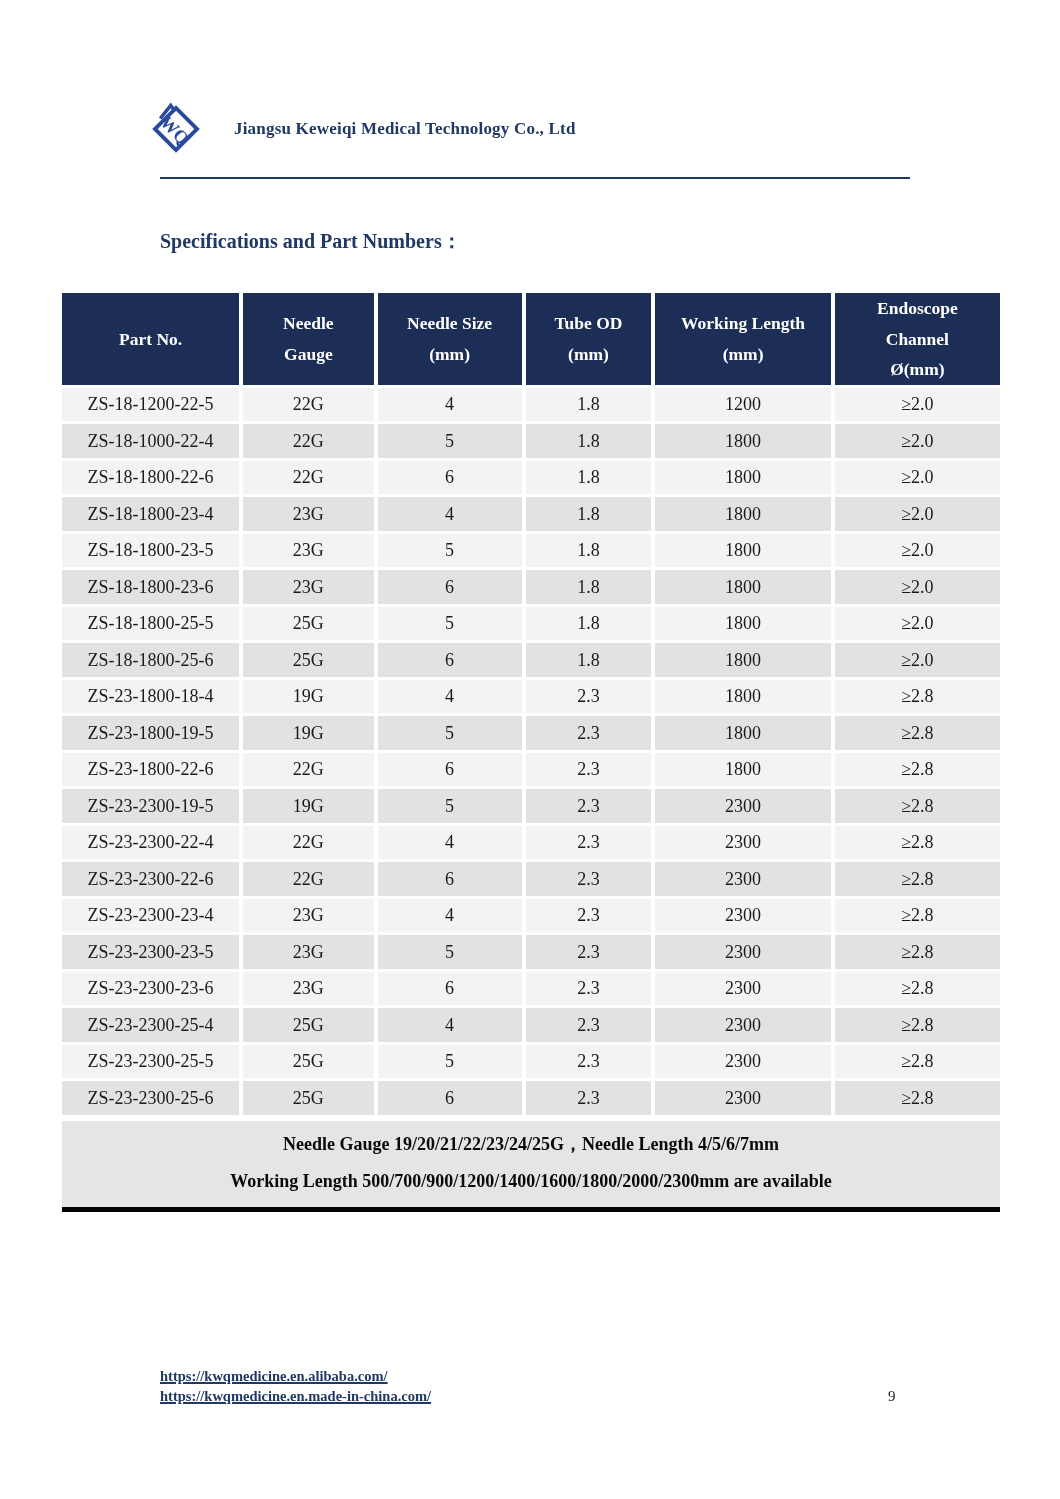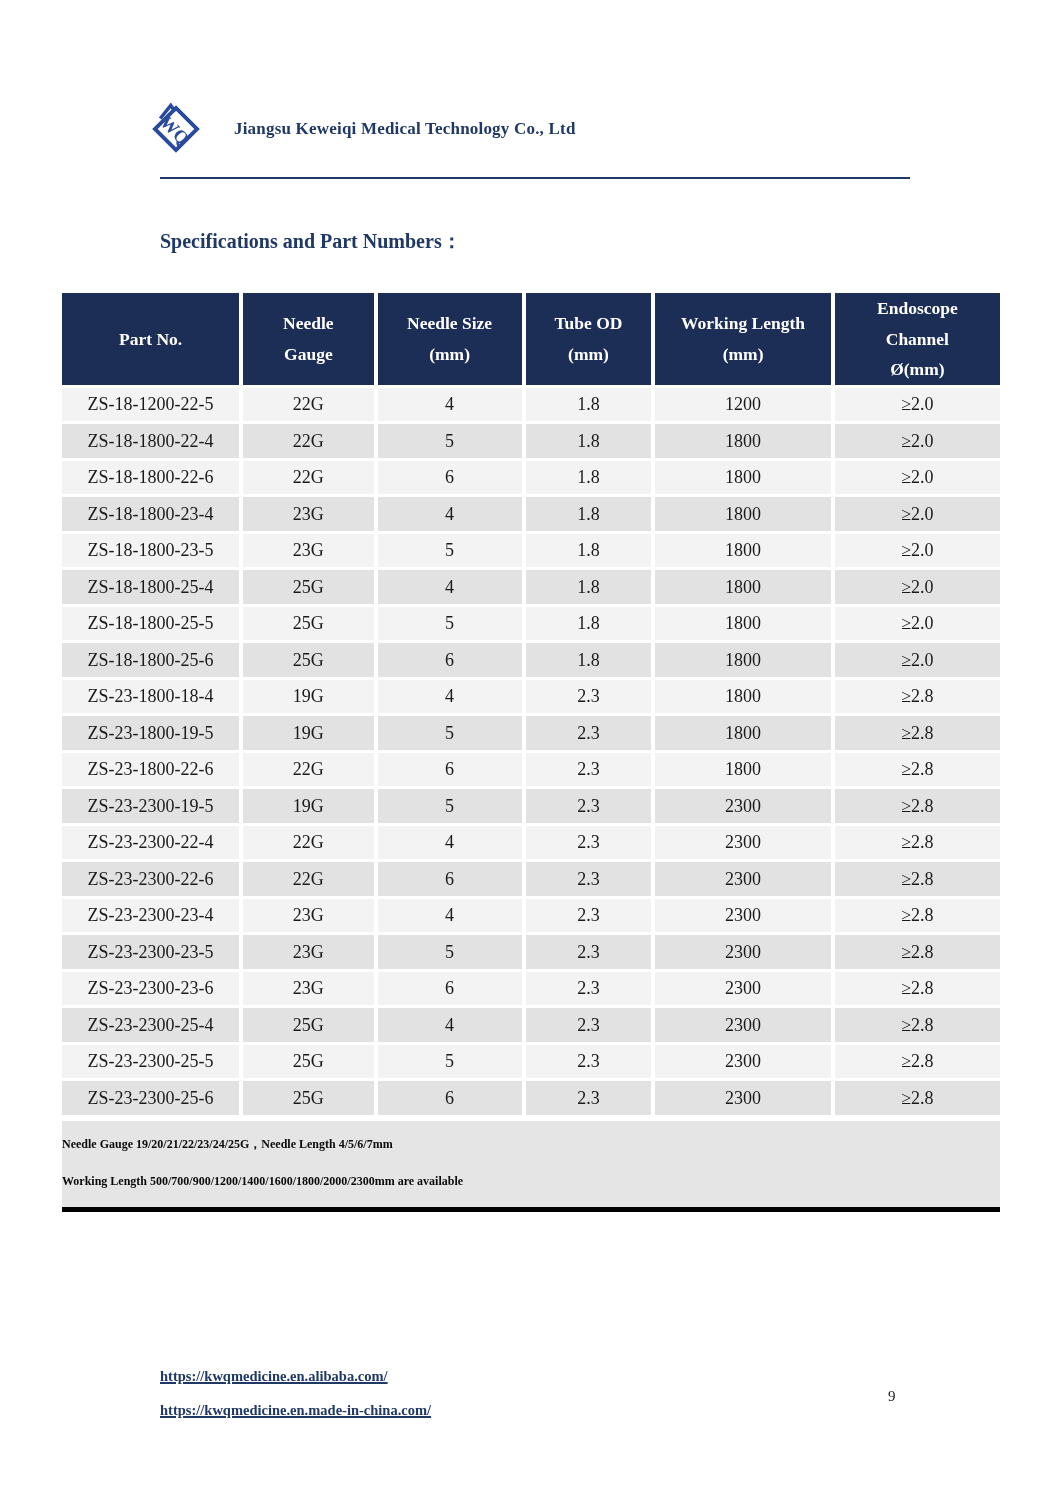--- a/index.html
+++ b/index.html
@@ -32,26 +32,26 @@
     background:var(--header-bg);color:#ffffff;font-size:17.5px;font-weight:bold;
     height:90px;vertical-align:middle;text-align:center;line-height:1.75;padding:0 2px;
   }
   table.spec td{
     height:33.5px;text-align:center;vertical-align:middle;font-size:18px;padding:0 2px;
     color:#1a1a1a;
   }
   table.spec tbody tr:nth-child(odd) td{background:var(--row-light);}
   table.spec tbody tr:nth-child(even) td{background:var(--row-dark);}
   .table-note{
-    margin-top:3px;background:var(--note-bg);
-    font-weight:bold;font-size:12px;color:#0a0a0a;padding:5px 0 7px;
+    margin-top:3px;background:var(--note-bg);text-align:center;
+    font-weight:bold;font-size:18px;color:#0a0a0a;padding:5px 0 7px;
   }
   .table-note .note-line{line-height:37px;}
   .bottom-rule{height:2px;border-top:3px solid var(--rule-black);border-bottom:2px solid var(--rule-black);}
-  .page-links{position:absolute;left:160px;top:1368px;display:flex;flex-direction:column;gap:17px;}
+  .page-links{position:absolute;left:160px;top:1368px;display:flex;flex-direction:column;gap:3px;}
   .doc-link{
     color:var(--navy-text);font-weight:bold;font-size:14.5px;text-decoration:underline;
     text-decoration-thickness:1.5px;white-space:nowrap;width:max-content;
   }
   .page-number{position:absolute;left:888px;top:1388px;font-size:15px;color:#222;}
 </style>
 </head>
 <body>
 
 <div class="page">
@@ -96,21 +96,21 @@
       <tbody id="body-rows">
           <tr>
             <td>ZS-18-1200-22-5</td>
             <td>22G</td>
             <td>4</td>
             <td>1.8</td>
             <td>1200</td>
             <td>≥2.0</td>
           </tr>
           <tr>
-            <td>ZS-18-1800-22-4</td>
+            <td>ZS-18-1000-22-4</td>
             <td>22G</td>
             <td>5</td>
             <td>1.8</td>
             <td>1800</td>
             <td>≥2.0</td>
           </tr>
           <tr>
             <td>ZS-18-1800-22-6</td>
             <td>22G</td>
             <td>6</td>
@@ -128,23 +128,23 @@
           </tr>
           <tr>
             <td>ZS-18-1800-23-5</td>
             <td>23G</td>
             <td>5</td>
             <td>1.8</td>
             <td>1800</td>
             <td>≥2.0</td>
           </tr>
           <tr>
-            <td>ZS-18-1800-25-4</td>
-            <td>25G</td>
-            <td>4</td>
+            <td>ZS-18-1800-23-6</td>
+            <td>23G</td>
+            <td>6</td>
             <td>1.8</td>
             <td>1800</td>
             <td>≥2.0</td>
           </tr>
           <tr>
             <td>ZS-18-1800-25-5</td>
             <td>25G</td>
             <td>5</td>
             <td>1.8</td>
             <td>1800</td>

